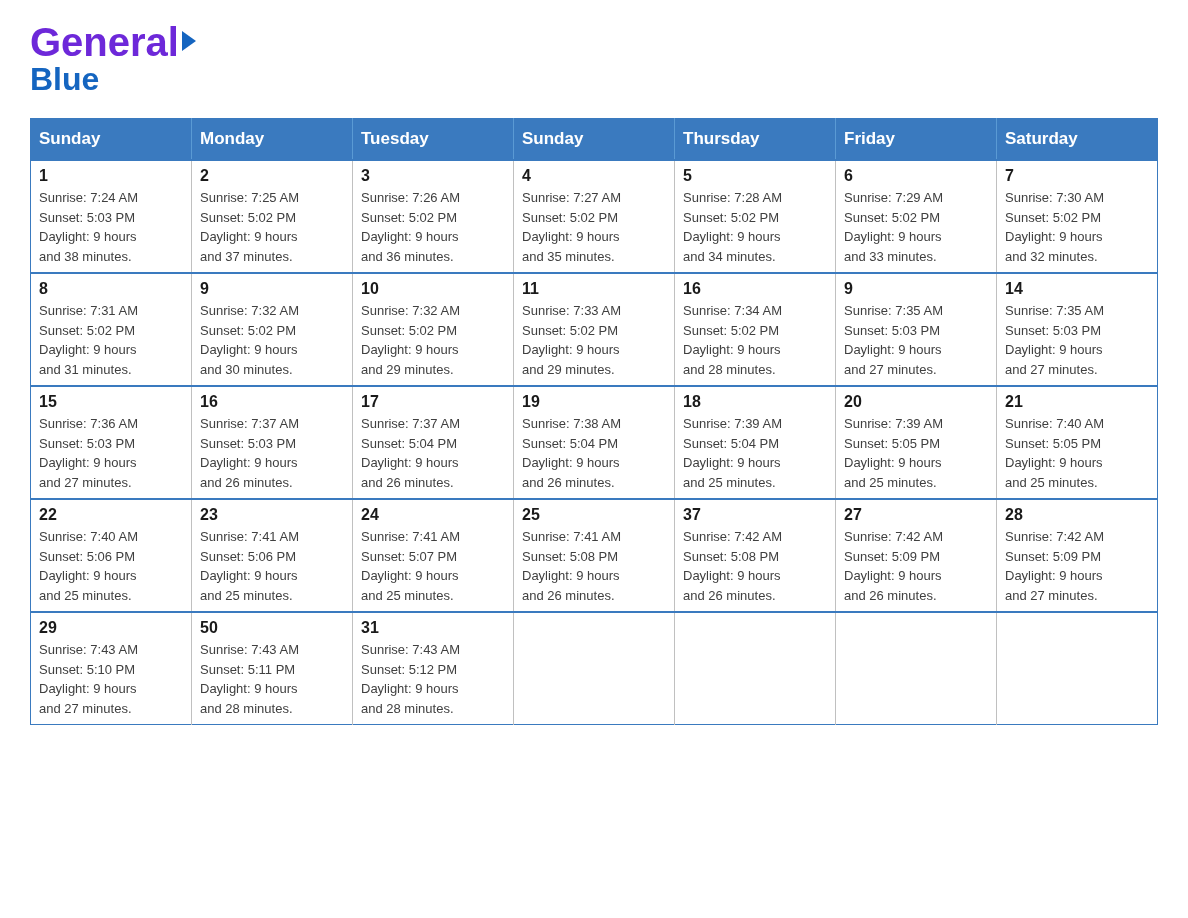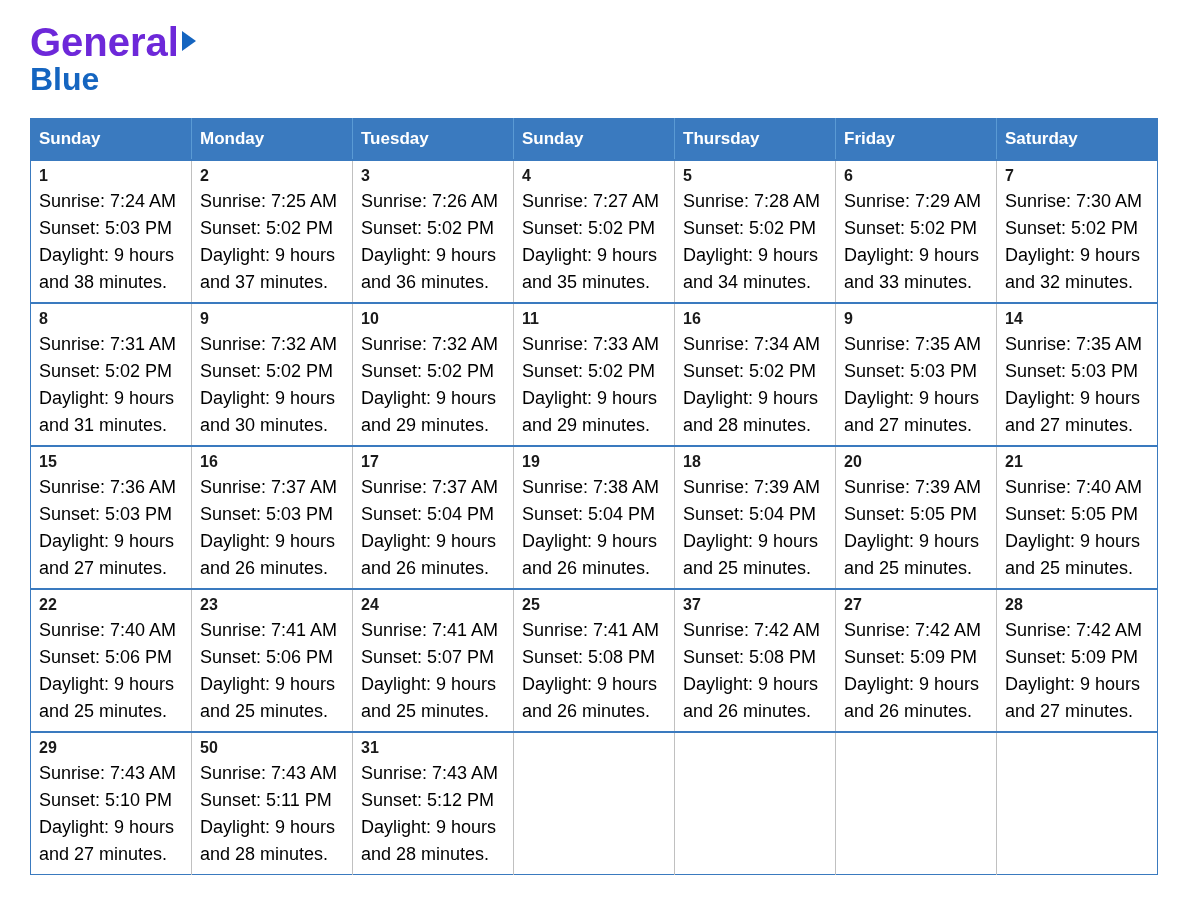--- a/index.html
+++ b/index.html
@@ -89,23 +89,23 @@
 
     .day-number {
       font-size: 16px;
       font-weight: bold;
       color: #1a1a1a;
       display: block;
       margin-bottom: 3px;
     }
 
     .day-info {
-      font-size: 18px;
+      font-size: 13px;
       line-height: 1.5;
-      color: #000000;
+      color: #404040;
     }
 
     .empty-cell {
       background: #fff;
     }
 
     .logo-line1 {
       display: flex;
       align-items: center;
     }

